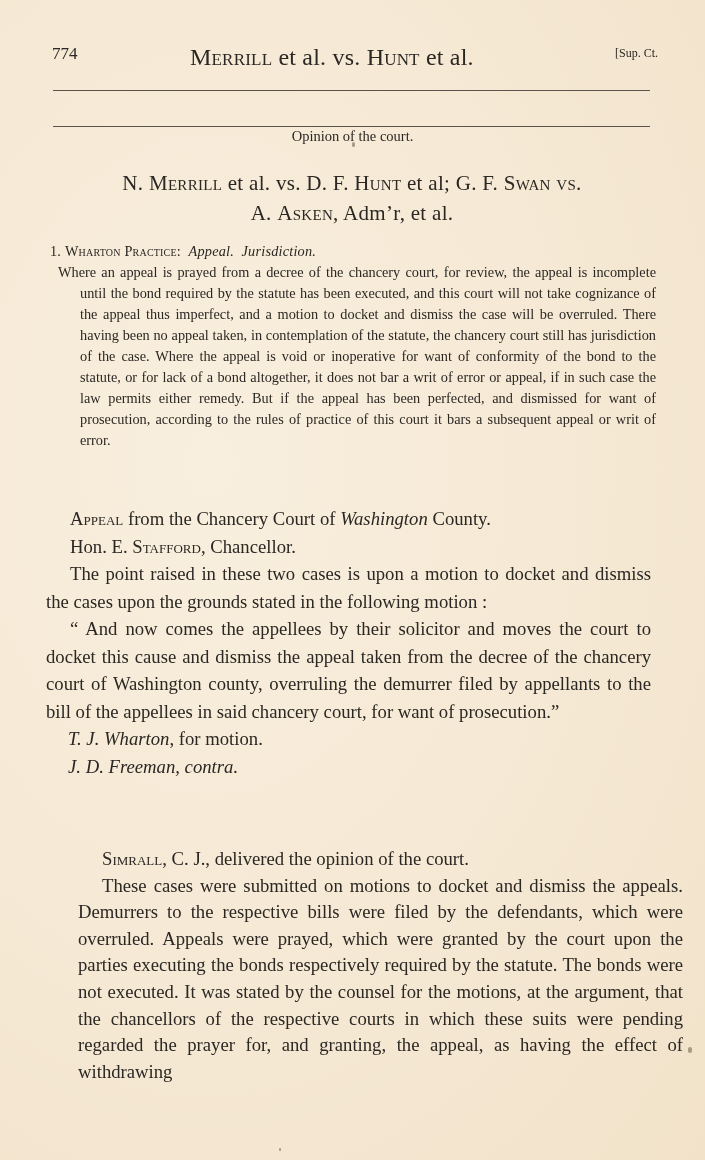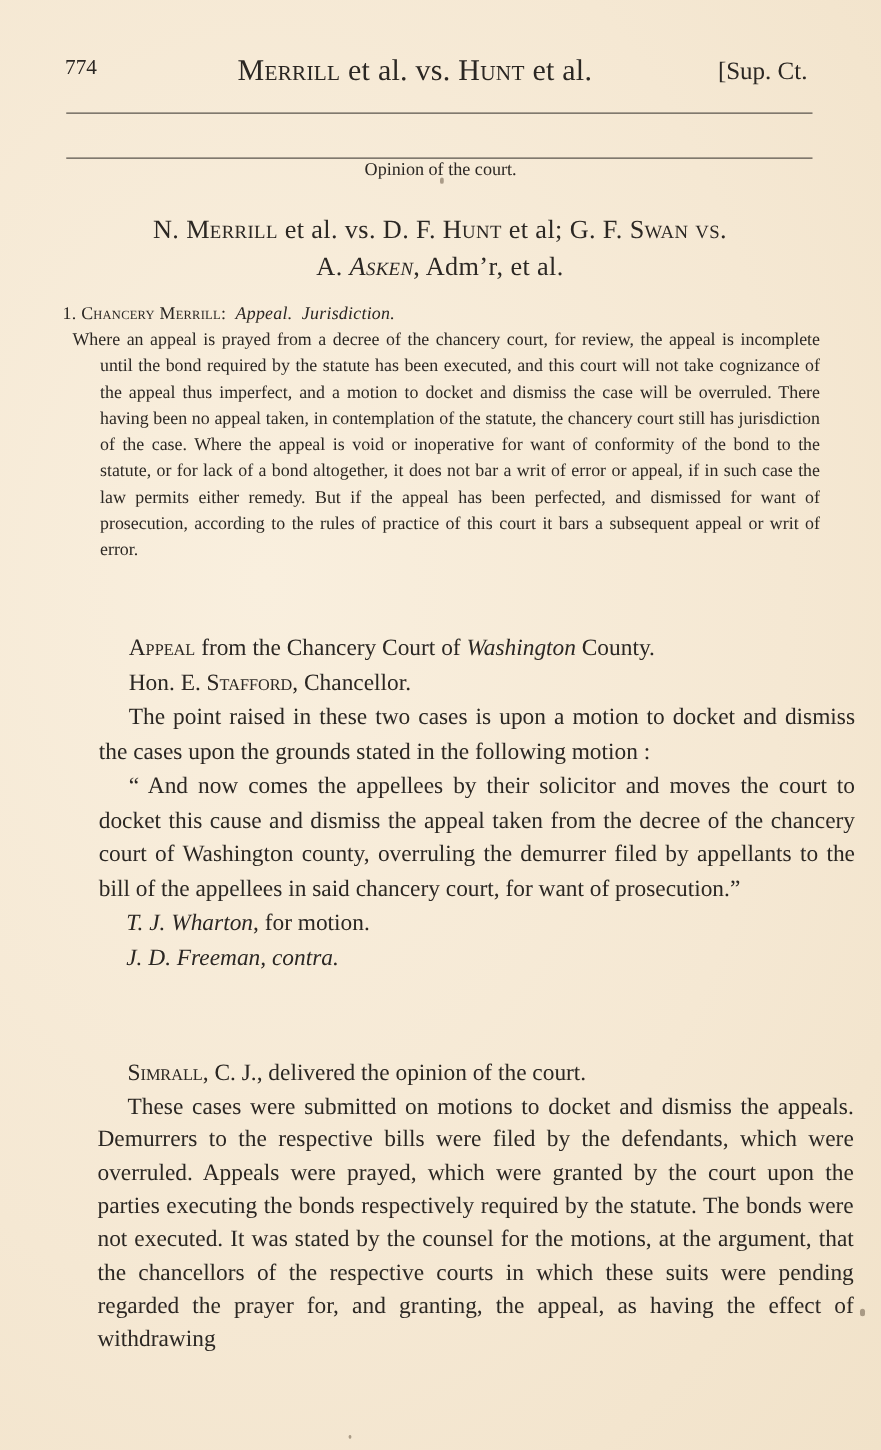--- a/index.html
+++ b/index.html
@@ -12,37 +12,37 @@
     position: relative;
   }
   .page { position: absolute; left: 0; top: 0; width: 705px; height: 1040px; }
   .sc { font-variant: small-caps; }
   .it { font-style: italic; text-align: right; }
 
   
   .running-head { position: absolute; top: 44px; left: 52px; width: 606px; height: 28px; font-size: 19px; }
   .page-number { position: absolute; left: 0; top: 0; font-size: 17px; }
   .running-title { position: absolute; left: 138px; top: 0; font-size: 24px; letter-spacing: 0.2px; }
-  .court-ref { position: absolute; right: 12px; top: 2px; font-size: 20px; }
+  .court-ref { position: absolute; right: 0; top: 2px; font-size: 12px; }
   .rule { position: absolute; left: 53px; width: 597px; height: 0; border-top: 1.3px solid #5a544c; }
   .rule-1 { top: 90px; }
   .rule-2 { top: 126px; }
   .section-head { position: absolute; top: 100px; left: 0; width: 705px; text-align: center; font-size: 14.5px; margin-top: 28px; }
 
   
   .case-title { position: absolute; top: 168px; left: 52px; width: 600px; text-align: center; font-size: 21px; line-height: 30px; letter-spacing: 0.3px; }
 
   
   .headnote { position: absolute; top: 241px; left: 50px; width: 606px; font-size: 14.3px; line-height: 21px; }
   .headnote-topic { margin: 0; letter-spacing: 0.2px; }
   .headnote-body { margin: 0; padding-left: 30px; text-indent: -22px; text-align: justify; text-align-last: left; }
 
   
   .body-block { position: absolute; left: 46px; width: 605px; font-size: 18.7px; line-height: 27.5px; }
-  .appeal-block { top: 505px; margin-left: 33px; }
+  .appeal-block { top: 505px; }
   .p { margin: 0; text-align: justify; text-align-last: left; }
   .indent { text-indent: 24px; }
   .counsel { padding-left: 22px; }
   .opinion-block { top: 846px; line-height: 26.6px; margin-left: 32px; }
   .opinion-block .p { text-align: justify; }
   .last-line-justify { text-align-last: justify; }
 
   .speck { position: absolute; width: 3px; height: 5px; background: #8a7b66; border-radius: 2px; opacity: 0.7; }
 </style>
 </head>
@@ -54,25 +54,25 @@
     <span class="page-number">774</span>
     <span class="running-title"><span class="sc">Merrill</span><span> et al. vs. </span><span class="sc">Hunt</span><span> et al.</span></span>
     <span class="court-ref">[Sup. Ct.</span>
   </div>
   <div class="rule rule-1"></div>
   <div class="section-head">Opinion of the court.</div>
   <div class="rule rule-2"></div>
 
   <div class="case-title">
     <div id="ct-line1"><span style="white-space: pre;">N. </span><span class="sc" style="white-space: pre;">Merrill</span><span style="white-space: pre;"> et al. vs. D. F. </span><span class="sc" style="white-space: pre;">Hunt</span><span style="white-space: pre;"> et al; G. F. </span><span class="sc" style="white-space: pre;">Swan vs</span><span style="white-space: pre;">.</span></div>
-    <div id="ct-line2"><span style="white-space: pre;">A. </span><span class="sc" style="white-space: pre; font-style: italic;">Asken</span><span style="white-space: pre;">, Adm’r, et al.</span></div>
+    <div id="ct-line2"><span style="white-space: pre;">A. </span><span class="sc" style="white-space: pre;">Asken</span><span style="white-space: pre;">, Adm’r, et al.</span></div>
   </div>
 
   <div class="headnote">
-    <p class="headnote-topic"><span>1. </span><span class="sc">Chancery Merrill</span><span style="white-space:pre">:  </span><span class="it" style="white-space:pre">Appeal.  Jurisdiction.</span></p>
+    <p class="headnote-topic"><span>1. </span><span class="sc">Wharton Practice</span><span style="white-space:pre">:  </span><span class="it" style="white-space:pre">Appeal.  Jurisdiction.</span></p>
     <p class="headnote-body">Where an appeal is prayed from a decree of the chancery court, for review, the appeal is incomplete until the bond required by the statute has been executed, and this court will not take cognizance of the appeal thus imperfect, and a motion to docket and dismiss the case will be overruled.  There having been no appeal taken, in contemplation of the statute, the chancery court still has jurisdiction of the case.  Where the appeal is void or inoperative for want of conformity of the bond to the statute, or for lack of a bond altogether, it does not bar a writ of error or appeal, if in such case the law permits either remedy.  But if the appeal has been perfected, and dismissed for want of prosecution, according to the rules of practice of this court it bars a subsequent appeal or writ of error.</p>
   </div>
 
   <div class="body-block appeal-block">
     <p class="p indent"><span class="sc">Appeal</span><span> from the Chancery Court of </span><span class="it">Washington</span><span> County.</span></p>
     <p class="p indent"><span>Hon. E. </span><span class="sc">Stafford</span><span>, Chancellor.</span></p>
     <p class="p indent">The point raised in these two cases is upon a motion to docket and dismiss the cases upon the grounds stated in the following motion :</p>
     <p class="p indent">“ And now comes the appellees by their solicitor and moves the court to docket this cause and dismiss the appeal taken from the decree of the chancery court of Washington county, overruling the demurrer filed by appellants to the bill of the appellees in said chancery court, for want of prosecution.”</p>
     <p class="p counsel"><span class="it">T. J. Wharton</span><span>, for motion.</span></p>
     <p class="p counsel"><span class="it">J. D. Freeman</span><span class="it">, contra.</span></p>

